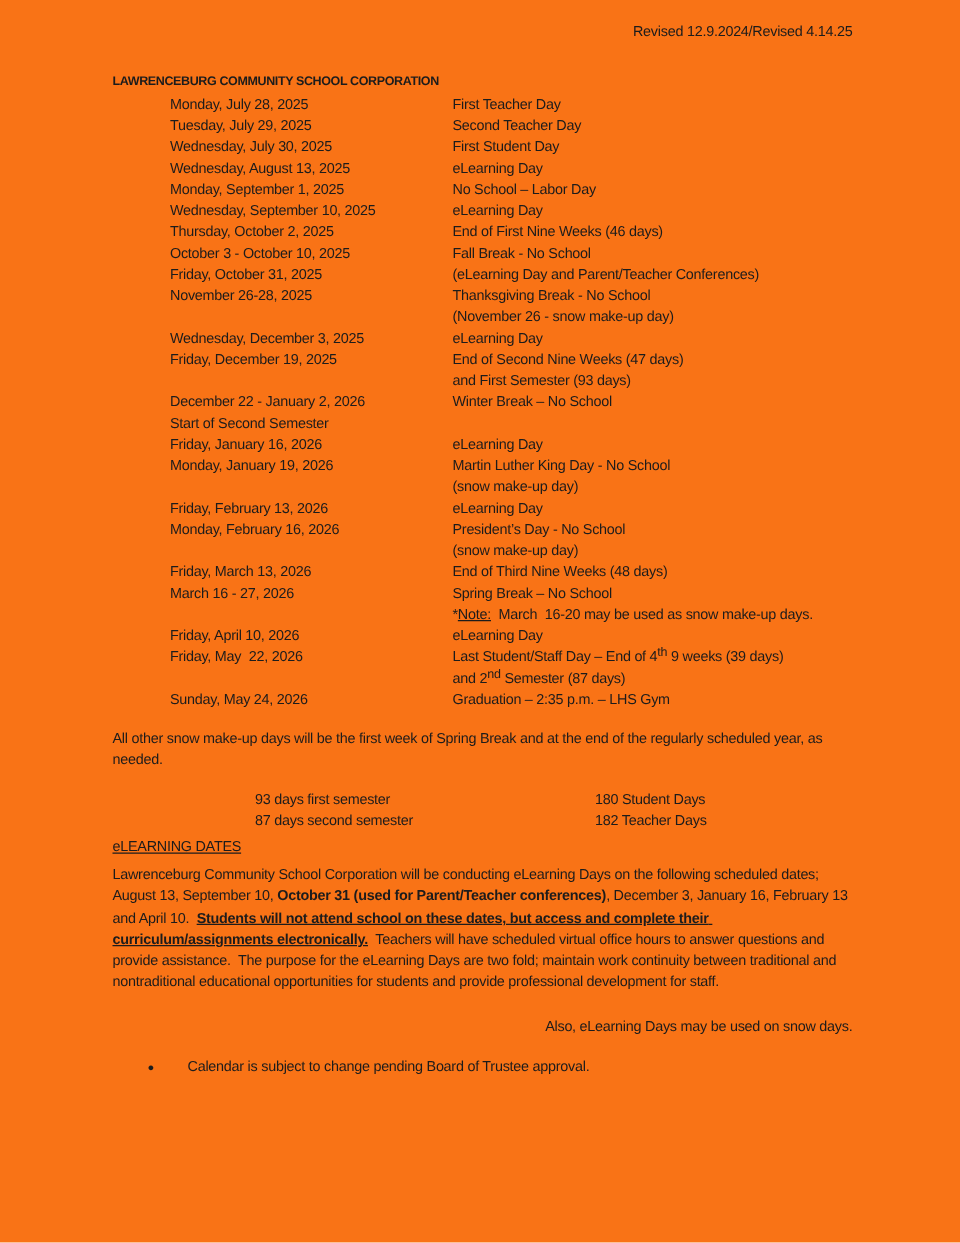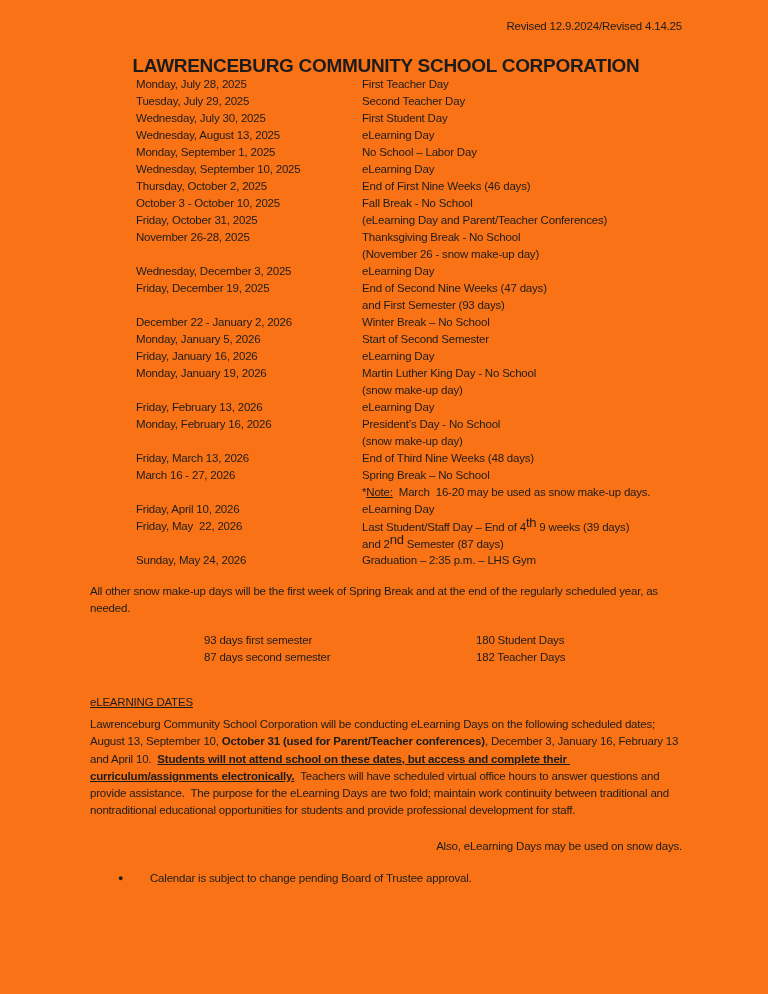--- a/index.html
+++ b/index.html
@@ -19,50 +19,49 @@
   }
   .content { padding: 0 86px 0 90px; }
 
   .revised {
     margin-top: 18px;
     text-align: right;
     white-space: pre;
   }
   .title-block {
     margin-top: 20px;
-    text-align: center;
     font-weight: bold;
-    font-size: 19px;
+    font-size: 10px;
     letter-spacing: -0.3px;
     line-height: 21px;
   }
 
   .cal-table { margin-top: 0; margin-left: 46px; }
   .cal-row { display: flex; height: 17px; }
   .cal-date { width: 226px; flex: 0 0 226px; white-space: pre; }
   .cal-event { flex: 1; white-space: pre; }
 
   .snow-note { margin-top: 14px; width: 592px; white-space: pre-wrap; }
 
   .summary { margin-top: 15px; padding-left: 114px; }
   .summary-row { display: flex; height: 17px; }
   .summary-col1 { width: 272px; flex: 0 0 272px; white-space: pre; }
   .summary-col2 { white-space: pre; }
 
-  .elearn-heading { margin-top: 28px; text-decoration: underline; }
+  .elearn-heading { margin-top: 4px; text-decoration: underline; }
   .elearn-para { margin-top: 5px; width: 592px; line-height: 17.3px; white-space: pre-wrap; }
   .also-note { margin-top: 18px; white-space: pre; text-align: right; }
 
   .bullet-line { margin-top: 15px; padding-left: 28px; display: flex; height: 17px; }
   .bullet-glyph { width: 32px; flex: 0 0 32px; font-size: 9px; line-height: 17px; }
   .bullet-text { white-space: pre; }
 
   .b { font-weight: bold; }
   .u { text-decoration: underline; }
-  .sup { font-size: 13px; vertical-align: baseline; position: relative; top: -4px; }
+  .sup { font-size: 10px; vertical-align: baseline; position: relative; top: -4px; }
 </style>
 </head>
 <body>
 
 <div class="page">
   <div class="content">
 
     <div class="revised">Revised 12.9.2024/Revised 4.14.25</div>
 
     <div class="title-block">
@@ -124,21 +123,20 @@
         </div>
         <div class="cal-row">
           <div class="cal-date"></div>
           <div class="cal-event">and First Semester (93 days)</div>
         </div>
         <div class="cal-row">
           <div class="cal-date">December 22 - January 2, 2026</div>
           <div class="cal-event">Winter Break – No School</div>
         </div>
         <div class="cal-row">
-          <div class="cal-date">Monday, January 5, 2026</div>
           <div class="cal-event">Start of Second Semester</div>
         </div>
         <div class="cal-row">
           <div class="cal-date">Friday, January 16, 2026</div>
           <div class="cal-event">eLearning Day</div>
         </div>
         <div class="cal-row">
           <div class="cal-date">Monday, January 19, 2026</div>
           <div class="cal-event">Martin Luther King Day - No School</div>
         </div>

